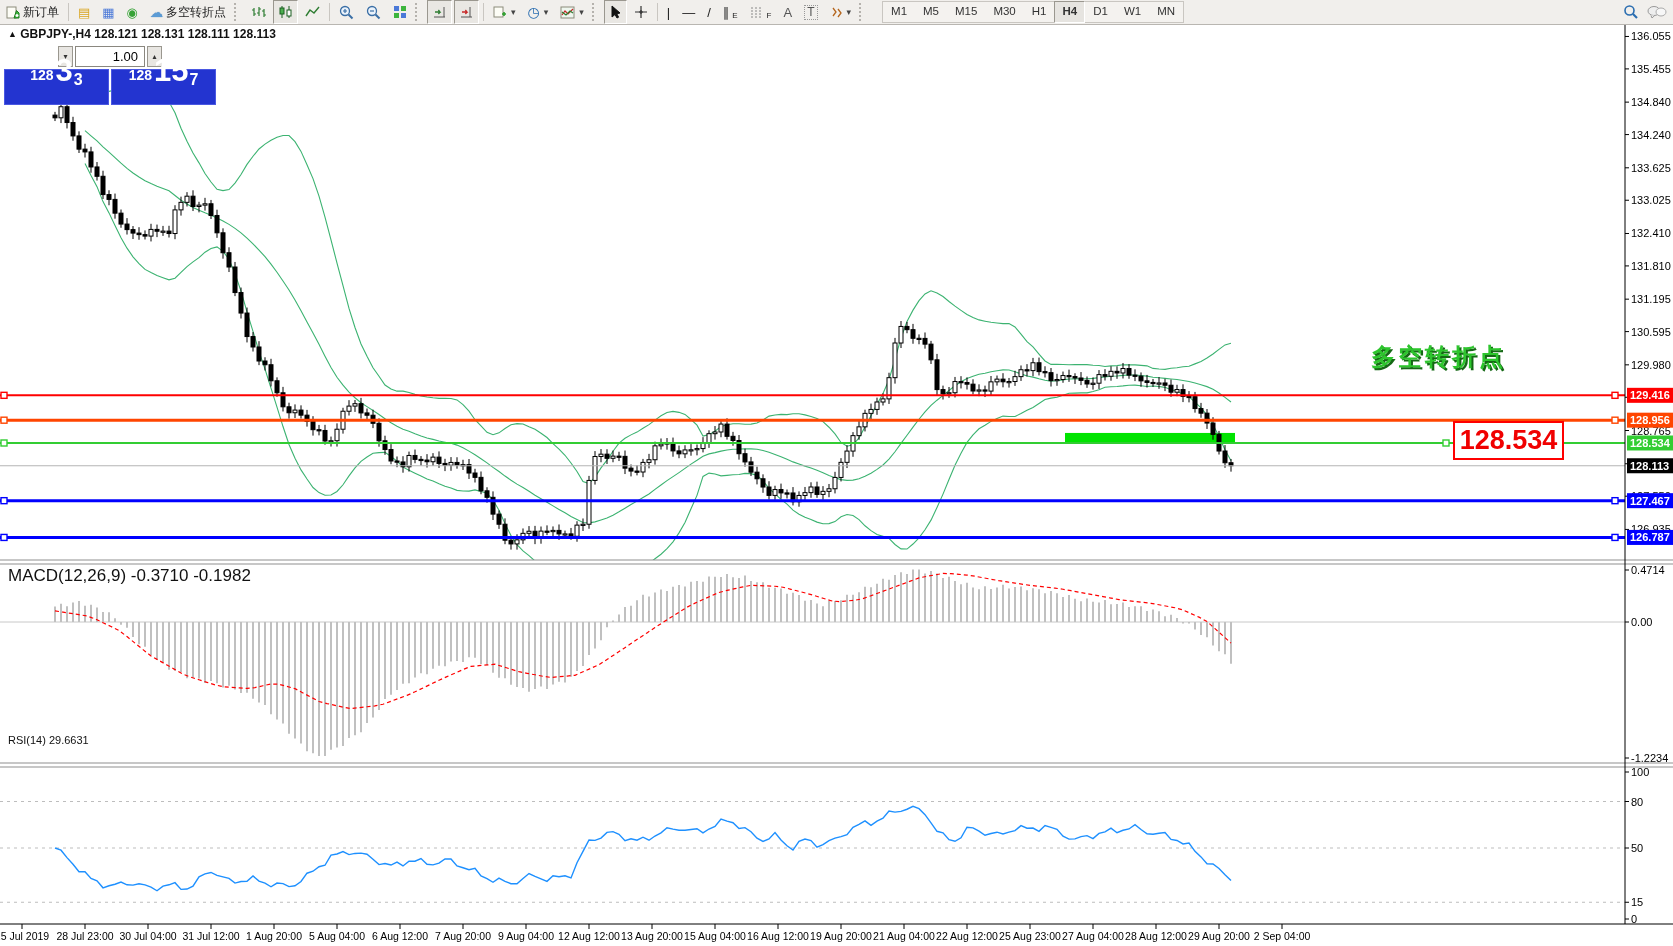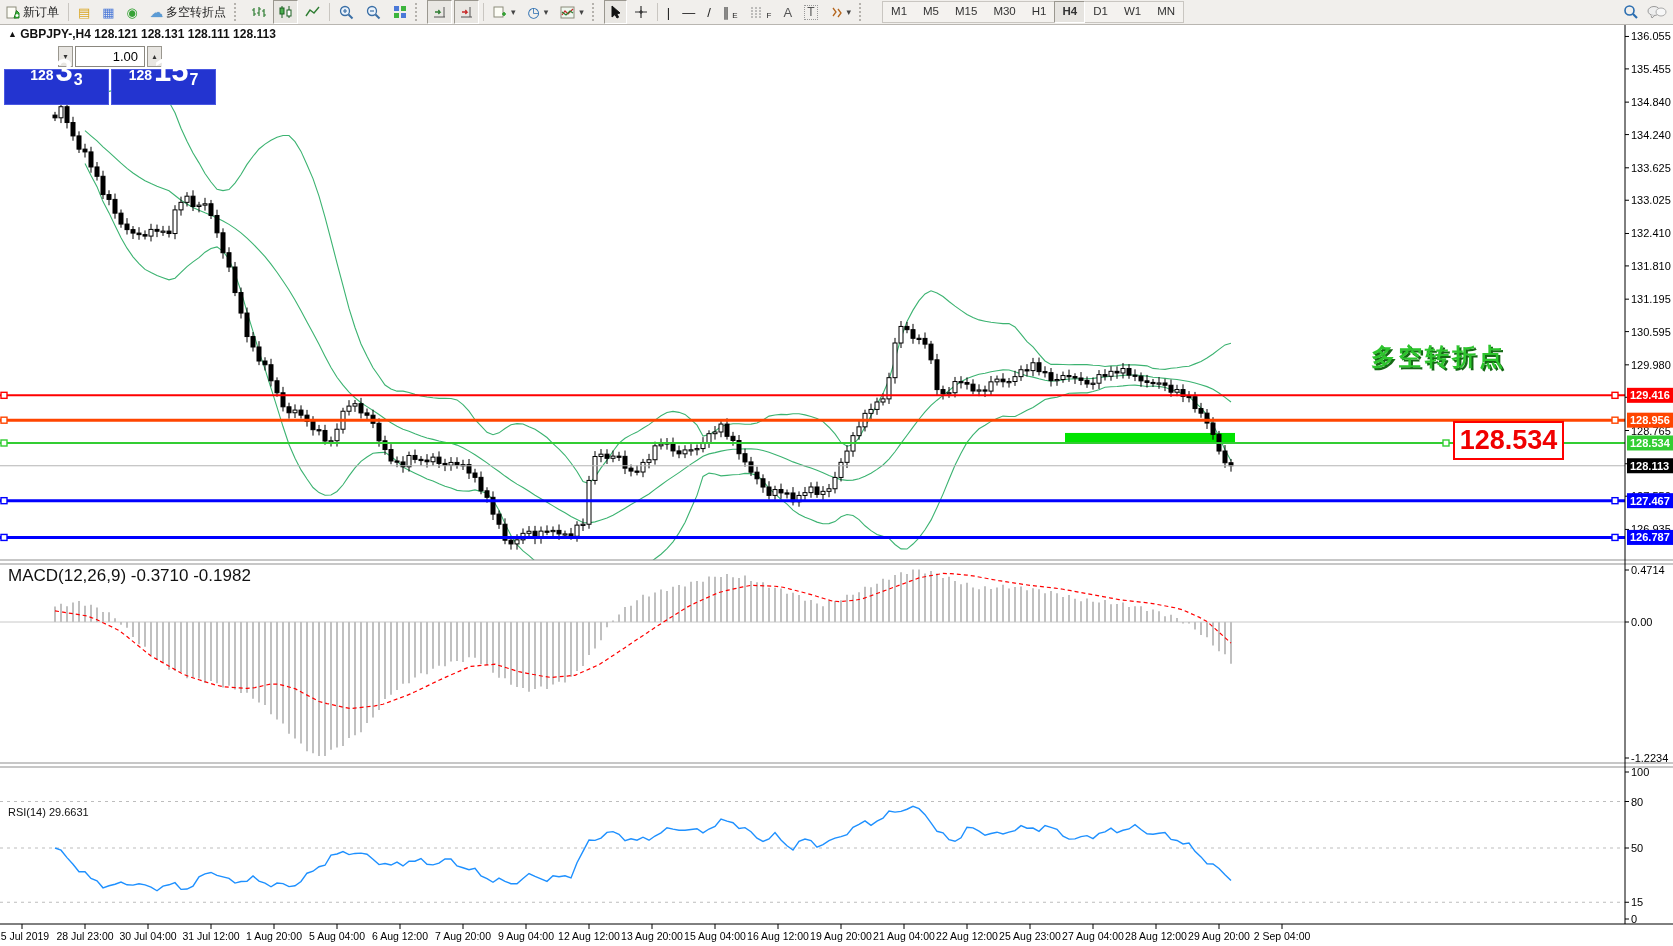--- a/index.html
+++ b/index.html
@@ -41,21 +41,21 @@
     align-items:flex-end;justify-content:center;padding-bottom:18px;}
   .tp-price .small{font-size:14px;font-weight:bold;margin:0 2px 3px 0;}
   .tp-price .big{font-size:31px;font-weight:bold;line-height:30px;}
   .tp-price .sup{font-size:16px;font-weight:bold;margin:1px 0 0 1px;align-self:flex-start;}
   
   #annotation{left:1371px;top:341px;font-size:24px;font-weight:bold;letter-spacing:3px;
     color:#2dc52d;text-shadow:2px 2px 0 #156815;z-index:8;}
   #price-box{left:1453px;top:421px;width:107px;height:35px;border:2px solid #ff0000;background:#fff;
     color:#f00000;font-size:27px;font-weight:bold;display:flex;align-items:center;justify-content:center;z-index:9;}
   #macd-label{left:8px;top:566px;font-size:17px;color:#111;z-index:8;}
-  #rsi-label{left:8px;top:806px;font-size:11px;color:#111;z-index:8;}
+  #rsi-label{left:8px;top:734px;font-size:11px;color:#111;z-index:8;}
 </style>
 </head>
 <body>
 
 <div id="stage">
 
   <div id="toolbar">
     <div class="tb-btn">
       <svg width="14" height="14">
           <rect x="1" y="2" width="9" height="11" fill="#fdfdf6" stroke="#8b8b7a"></rect>

